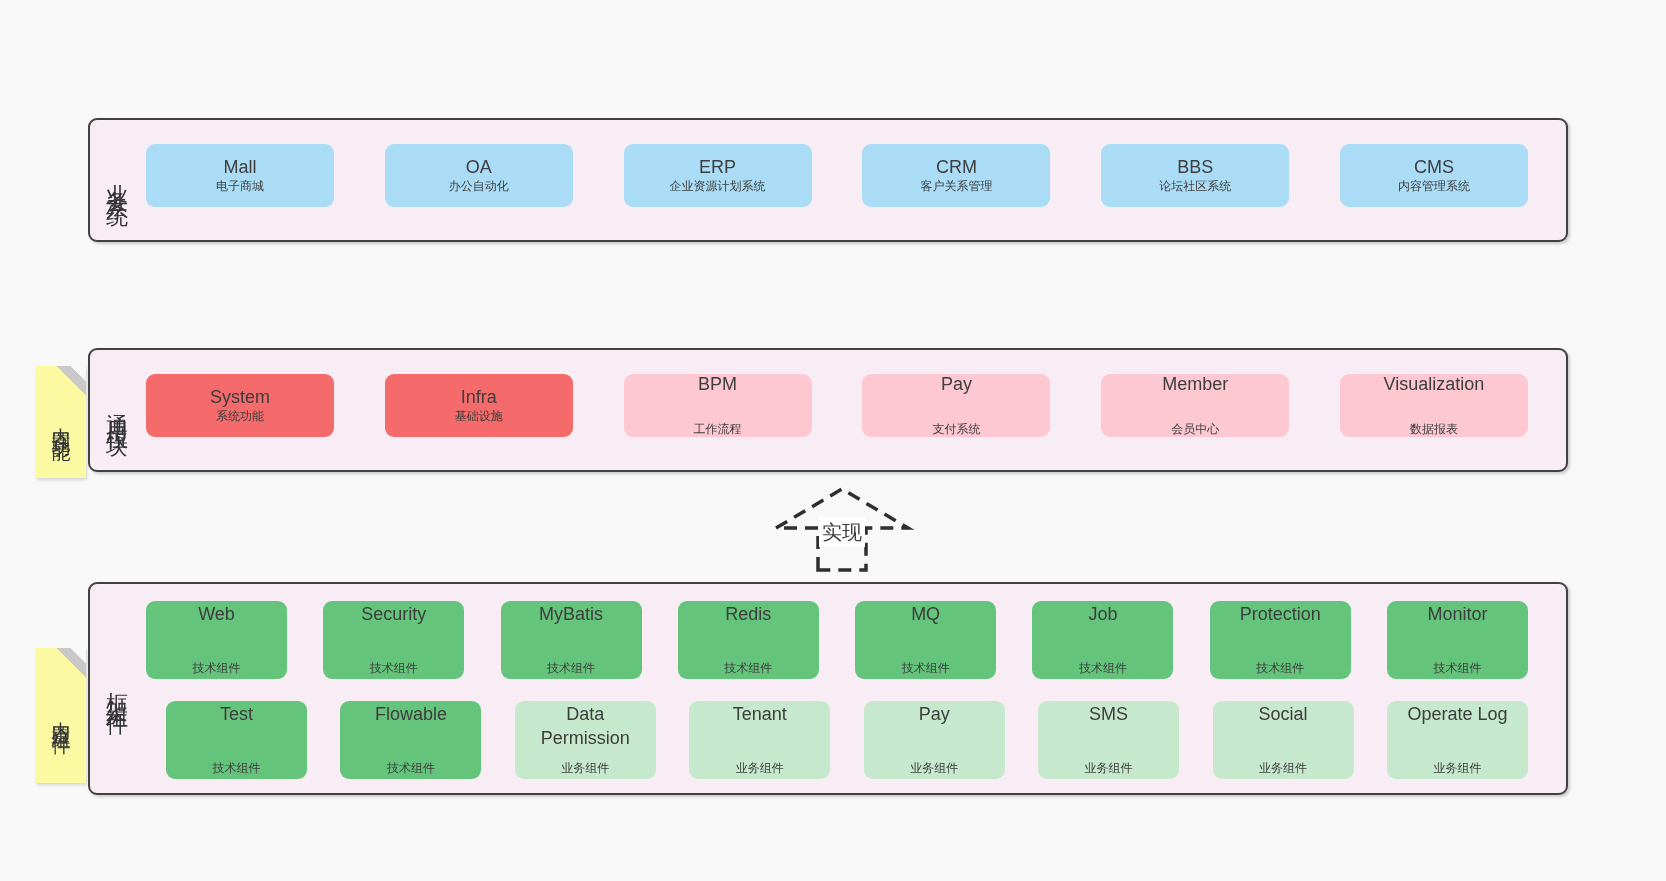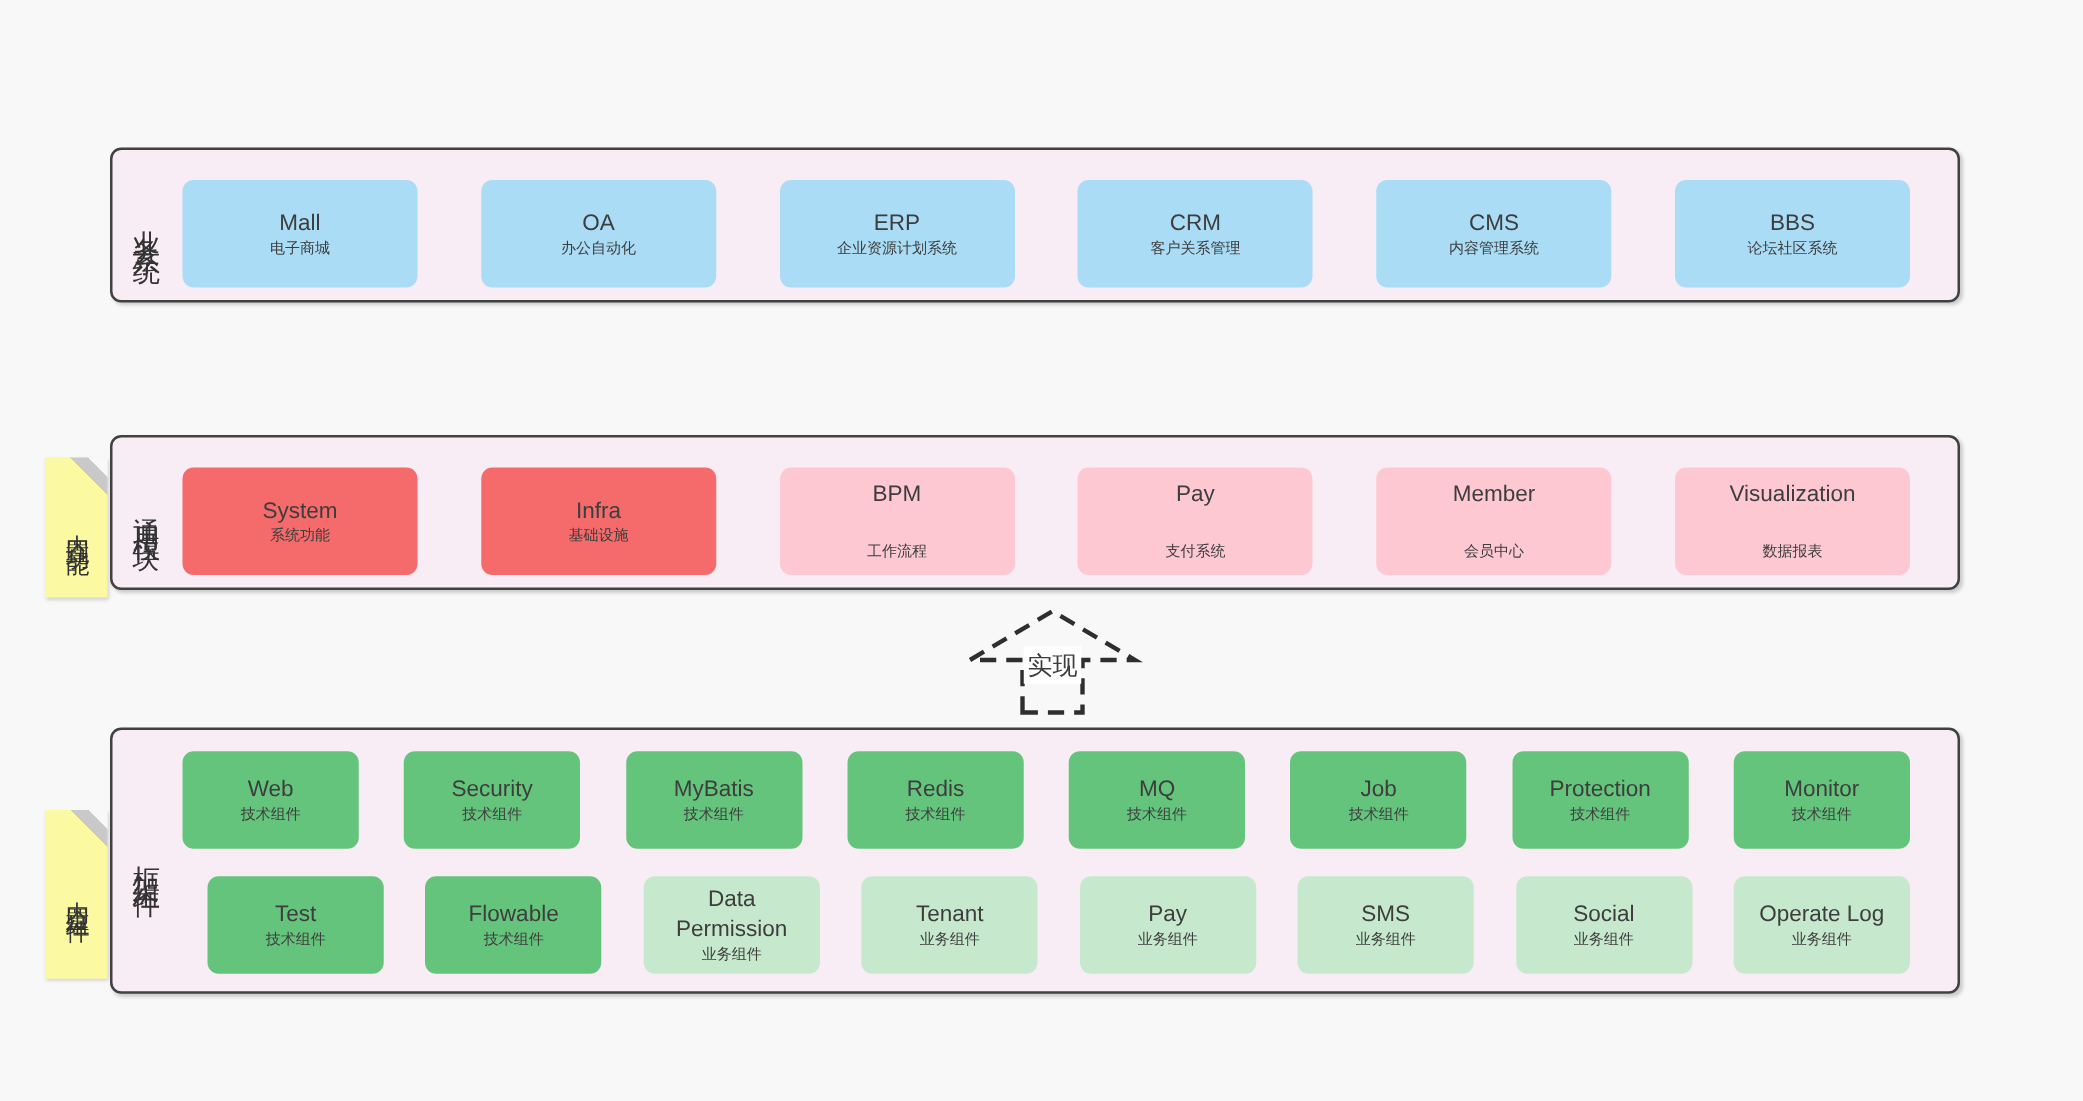--- a/index.html
+++ b/index.html
@@ -19,22 +19,22 @@
   .band2{top:348px;height:124px;}
   .band3{top:582px;height:213px;}
   .v-label{position:absolute;left:12px;top:50%;transform:translateY(-50%);
     writing-mode:vertical-rl;text-orientation:upright;
     font-size:22px;letter-spacing:7px;color:var(--label-text);white-space:nowrap;}
   .band-row{position:absolute;left:56px;right:38px;display:flex;justify-content:space-between;}
   .band1 .band-row,.band2 .band-row{top:24px;}
   .r1{top:17px;} .r2{top:117px;padding-left:20px;}
   .box{display:flex;flex-direction:column;justify-content:center;align-items:center;
     text-align:center;border-radius:9px;box-sizing:border-box;padding:2px 6px;}
-  .band1 .box,.band2 .box{width:188px;height:86px;}
-  .band3 .box{width:141px;height:78px;}
+  .band1 .box,.band2 .box{width:188px;height:63px;}
+  .band3 .box{width:141px;height:78px;justify-content:space-between;}
   .box-title{font-size:18px;line-height:1.32;}
   .box-sub{font-size:12px;line-height:1.32;}
   .blue{background:var(--blue);} .red{background:var(--red);} .pink{background:var(--pink);gap:26px;}
   .green{background:var(--green);} .light-green{background:var(--light-green);}
   .arrow{position:absolute;width:140px;height:86px;}
   .arrow1{left:758px;top:256px;}
   .arrow2{left:772px;top:486px;}
   .arrow svg{width:100%;height:100%;display:block;overflow:visible;}
   .arrow text{font-size:20px;fill:var(--text);
     font-family:"Liberation Sans","DejaVu Sans",sans-serif;}
@@ -65,26 +65,26 @@
       </div>
       <div class="box blue">
         <div class="box-title">ERP</div>
         <div class="box-sub">企业资源计划系统</div>
       </div>
       <div class="box blue">
         <div class="box-title">CRM</div>
         <div class="box-sub">客户关系管理</div>
       </div>
       <div class="box blue">
+        <div class="box-title">BBS</div>
+        <div class="box-sub">论坛社区系统</div>
+      </div>
+      <div class="box blue">
         <div class="box-title">CMS</div>
         <div class="box-sub">内容管理系统</div>
-      </div>
-      <div class="box blue">
-        <div class="box-title">BBS</div>
-        <div class="box-sub">论坛社区系统</div>
       </div>
     </div>
   </section>
 
 
   <div class="sticky sticky1">
     <div class="sticky-text">内置功能</div>
   </div>
 
   <section class="band band2">

